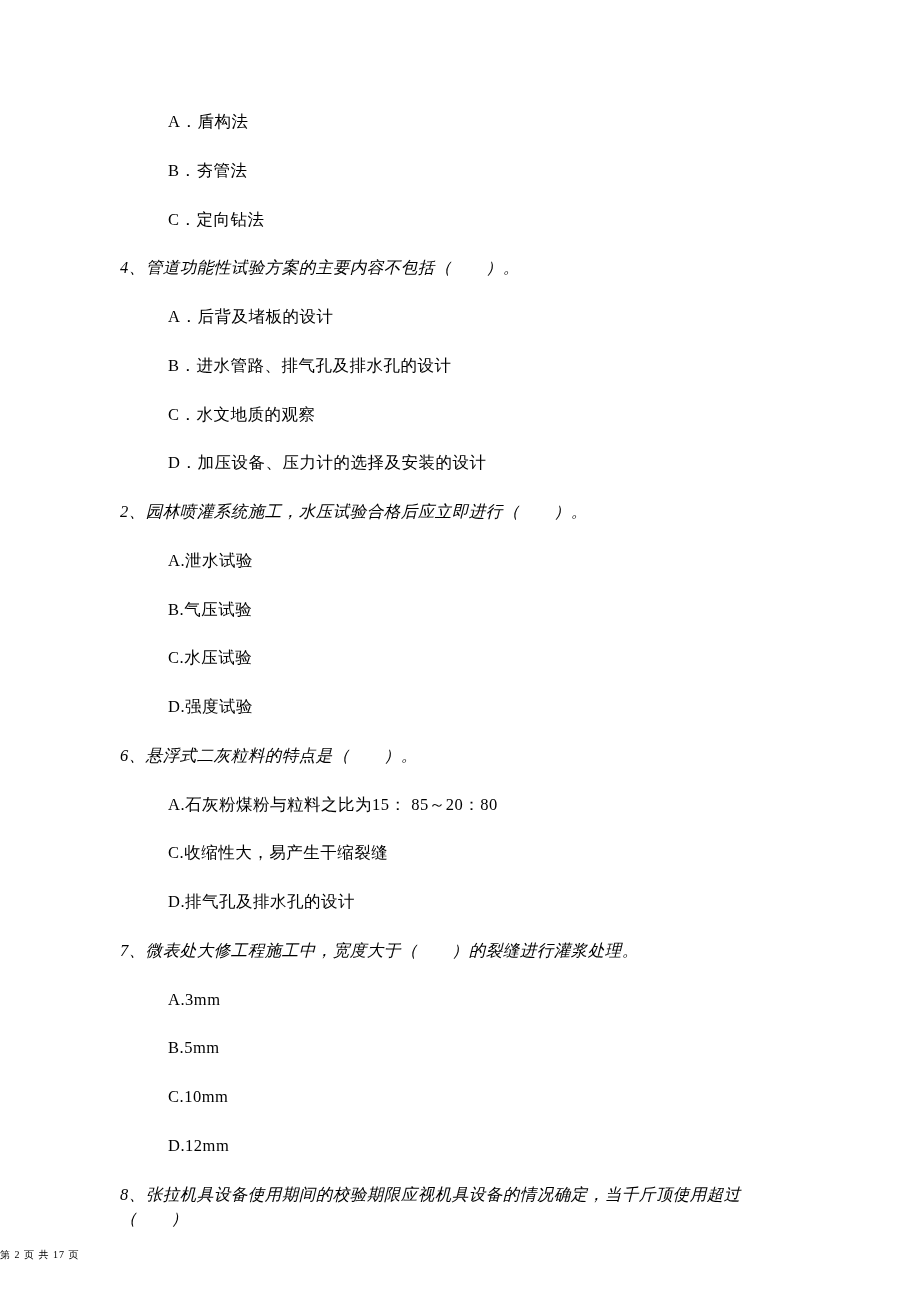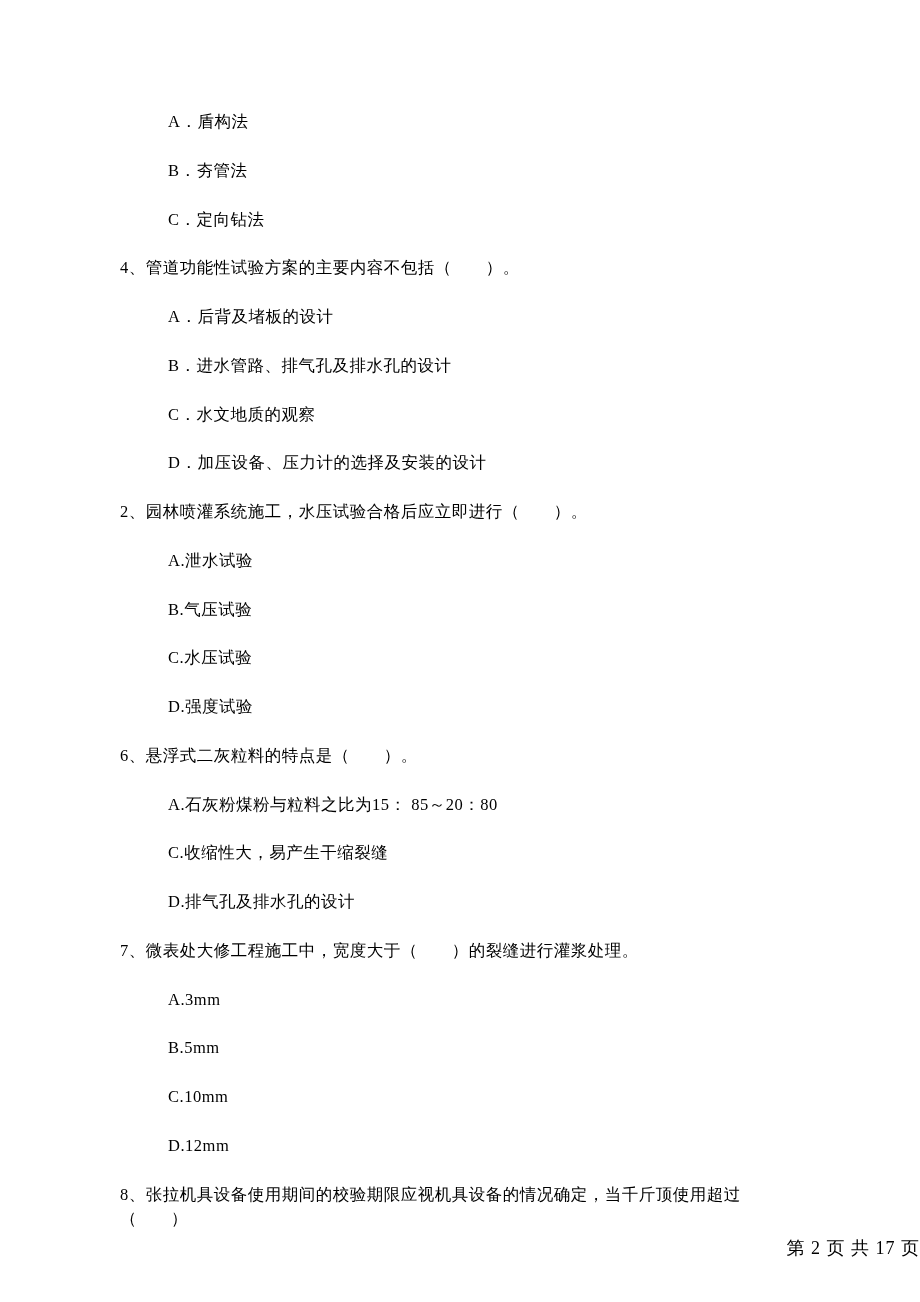--- a/index.html
+++ b/index.html
@@ -21,28 +21,29 @@
       padding: 110px 120px 60px 120px;
     }
     .option {
       padding-left: 48px;
       margin-bottom: 24px;
       letter-spacing: 0.5px;
     }
     .question {
       margin-bottom: 24px;
       letter-spacing: 0.5px;
+      font-style: italic;
     }
     .page-footer {
       position: absolute;
       bottom: 40px;
       left: 0;
       right: 0;
-      text-align: right;
-      font-size: 18px;
+      text-align: left;
+      font-size: 10px;
       letter-spacing: 1px;
     }
   </style>
 </head>
 <body>
 
 <div class="page-content">
 
   <div class="option">A．盾构法</div>
   <div class="option">B．夯管法</div>

